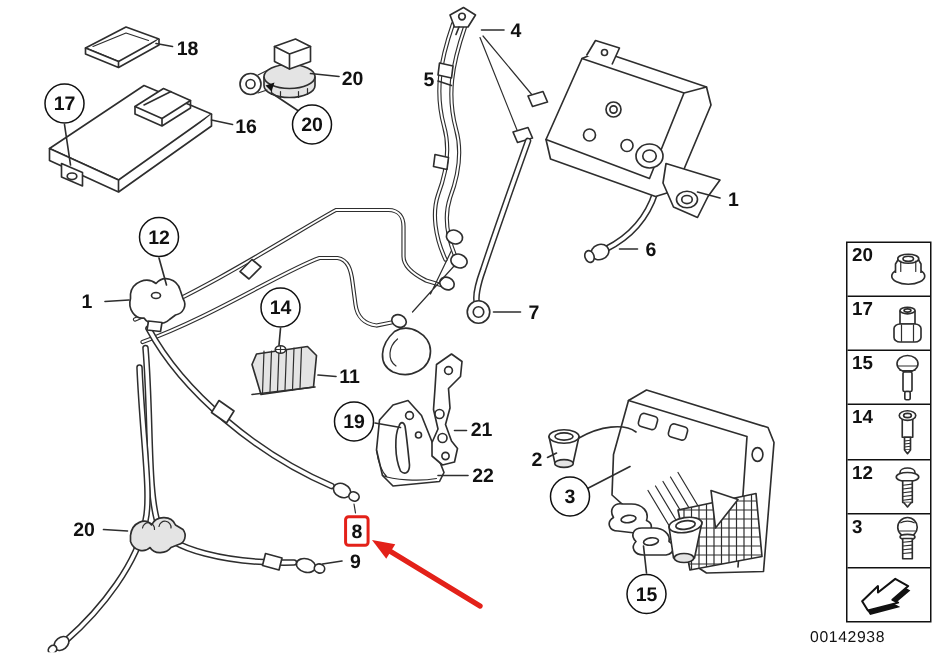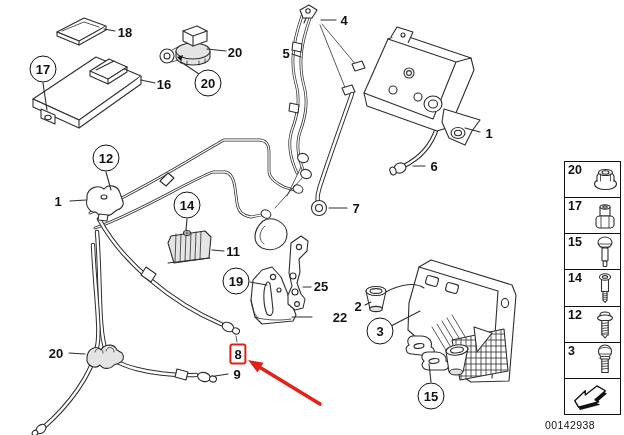--- a/index.html
+++ b/index.html
@@ -25,21 +25,21 @@
   .co.boxed{border:2.3px solid #e32119;border-radius:3px;background:#fff;padding:2px 3px;}
 
   
   .legend{position:absolute;left:564px;top:161px;width:57px;height:254px;
       border:1.6px solid #111;box-sizing:border-box;display:flex;flex-direction:column;background:#fff;}
   .legend-row{flex:1;border-bottom:1.4px solid #111;position:relative;}
   .legend-row:last-child{border-bottom:none;}
   .legend-num{position:absolute;left:3px;top:1px;font-weight:bold;font-size:12.5px;color:#111;}
   .legend-icon{position:absolute;right:2px;top:50%;transform:translateY(-50%);}
   .arrow-row .legend-icon{right:3px;}
-  .img-num{position:absolute;left:545px;top:419px;width:62px;text-align:left;
+  .img-num{position:absolute;left:528px;top:419px;width:62px;text-align:right;
       font-size:10.5px;letter-spacing:.4px;color:#111;}
 </style>
 </head>
 <body>
 
 <div class="stage">
 
 <svg class="art" width="624" height="435" viewBox="0 0 624 435">
   <defs>
     <clipPath id="gridclip">
@@ -258,22 +258,22 @@
 <span class="co" style="left:125px;top:32px">18</span>
 <span class="co" style="left:164px;top:84px">16</span>
 <span class="co" style="left:235px;top:52px">20</span>
 <span class="co" style="left:286px;top:53px">5</span>
 <span class="co" style="left:344px;top:20px">4</span>
 <span class="co" style="left:489px;top:133px">1</span>
 <span class="co" style="left:434px;top:166px">6</span>
 <span class="co" style="left:356px;top:208px">7</span>
 <span class="co" style="left:58px;top:201px">1</span>
 <span class="co" style="left:233px;top:251px">11</span>
-<span class="co" style="left:321px;top:286px">25</span>
-<span class="co" style="left:340px;top:317px">22</span>
+<span class="co" style="left:321px;top:286px">21</span>
+<span class="co" style="left:322px;top:317px">22</span>
 <span class="co" style="left:358px;top:306px">2</span>
 <span class="co" style="left:56px;top:353px">20</span>
 <span class="co" style="left:237px;top:374px">9</span>
 
 <span class="co circ" style="left:43px;top:69px">17</span>
 <span class="co circ" style="left:208px;top:83px">20</span>
 <span class="co circ" style="left:106px;top:158px">12</span>
 <span class="co circ" style="left:187px;top:205px">14</span>
 <span class="co circ" style="left:236px;top:281px">19</span>
 <span class="co circ" style="left:380px;top:331px">3</span>

